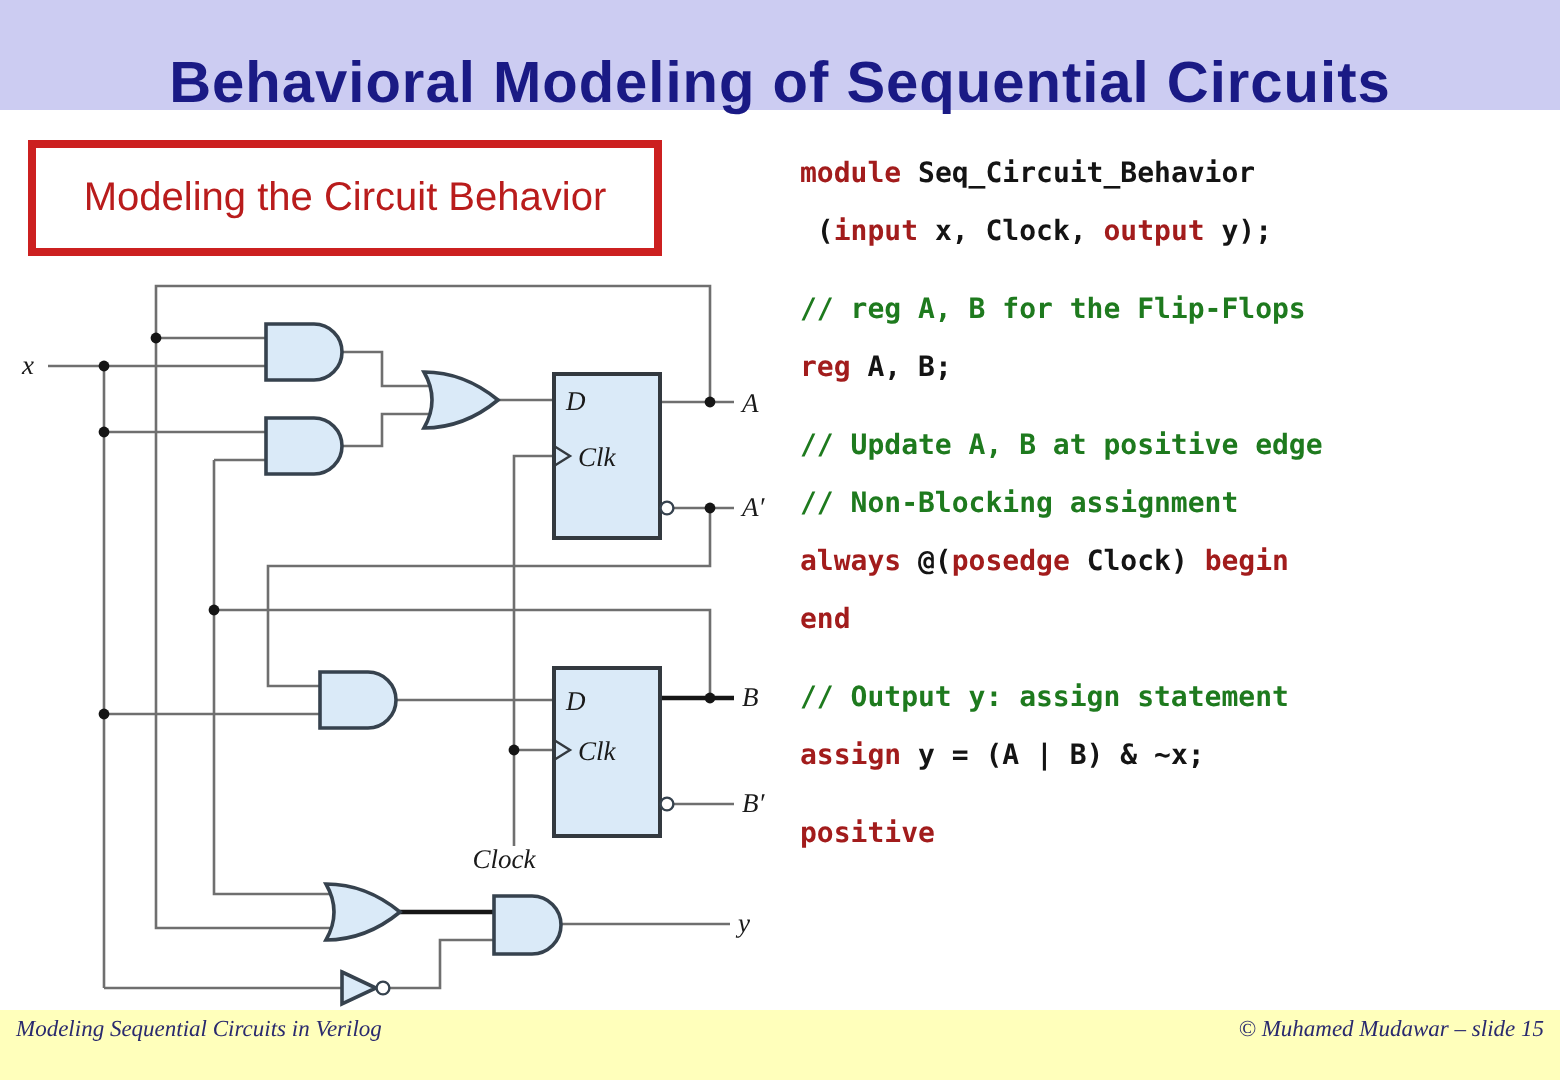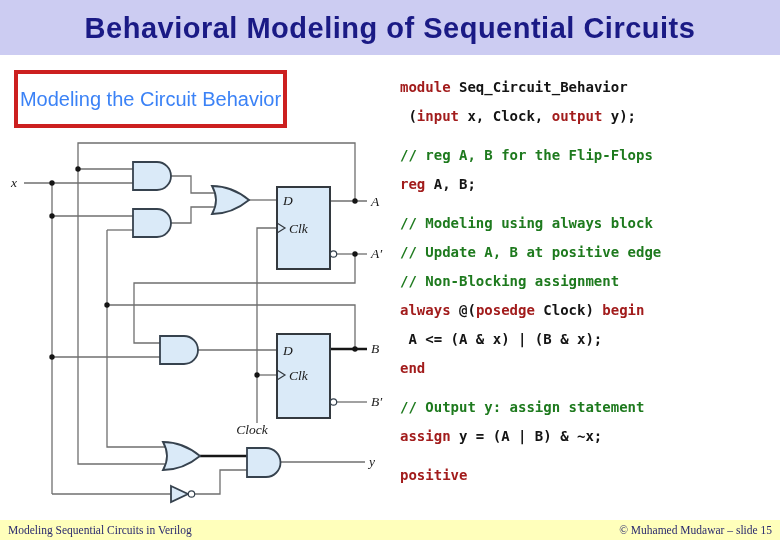--- a/index.html
+++ b/index.html
@@ -3,30 +3,30 @@
 <meta charset="utf-8">
 <style>
   html,body{margin:0;padding:0;background:#888;}
   .slide{
     position:relative;width:780px;height:540px;background:#ffffff;
     overflow:hidden;font-family:"Liberation Sans",sans-serif;
   }
   
   .title-bar{position:absolute;left:0;top:0;right:0;height:55px;background:var(--title_bg,#ccccf2);}
   .title-bar h1{
-    margin:0;height:55px;line-height:56px;text-align:center;
+    margin:14px;height:55px;line-height:56px;text-align:center;
     font-size:29px;font-weight:bold;letter-spacing:.5px;
     color:var(--title_text,#1a1a85);font-family:"Liberation Sans",sans-serif;
   }
   
   .subtitle-box{
-    position:absolute;left:14px;top:70px;width:273px;height:58px;box-sizing:border-box;
+    position:absolute;left:14px;top:70px;width:317px;height:58px;box-sizing:border-box;
     border:4px solid var(--box_border,#cc2020);background:#fff;
     display:flex;align-items:center;justify-content:center;
-    font-size:20px;color:#3b82f6;
+    font-size:20px;color:#b91c1c;
   }
   
   .code{
     position:absolute;left:400px;top:73px;
     font-family:"DejaVu Sans Mono",monospace;font-weight:bold;font-size:14px;
   }
   .code-block{margin-bottom:10px;}
   .code-line{height:29px;line-height:29px;white-space:pre;}
   .code .k{color:var(--keyword,#a21c1c);}
   .code .c{color:var(--comment,#1e7a1e);margin-top:48px;}
@@ -37,22 +37,22 @@
   .wire-bold{stroke:#161616;stroke-width:2.3;fill:none;}
   .gate{fill:var(--gate_fill,#daeaf8);stroke:var(--gate_stroke,#36424e);stroke-width:1.8;}
   .dff{fill:var(--gate_fill,#daeaf8);stroke:#33393f;stroke-width:2;}
   .dot{fill:#151515;}
   .bubble{fill:#ffffff;stroke:var(--gate_stroke,#36424e);stroke-width:1.2;}
   .clk-tri{fill:none;stroke:#33393f;stroke-width:1.2;}
   .lbl{font-family:"Liberation Serif",serif;font-style:italic;font-size:13.5px;fill:#1a1a1a;}
   .mid{text-anchor:middle;}
   
   .footer{
-    position:absolute;left:0;right:0;bottom:0;height:20px;background:var(--footer_bg,#ffffbb);
-    font-family:"Liberation Serif",serif;font-size:11.5px;
+    position:absolute;left:0;right:0;bottom:0;height:35px;background:var(--footer_bg,#ffffbb);
+    font-family:"Liberation Serif",serif;font-style:italic;font-size:11.5px;
     color:var(--footer_text,#2a2a6e);
     padding-left:44px;
   }
   .footer span{position:absolute;line-height:20px;white-space:nowrap;}
   .footer .f-left{left:8px;}
   .footer .f-center{left:50%;transform:translateX(-50%);}
   .footer .f-right{right:8px;margin-left:17px;}
 </style>
 </head>
 <body>
@@ -151,25 +151,23 @@
   <div class="code" id="code-root">
       <div class="code-block">
         <div class="code-line"><span class="k">module </span><span class="p">Seq_Circuit_Behavior</span></div>
         <div class="code-line"><span class="p"> (</span><span class="k">input</span><span class="p"> x, Clock, </span><span class="k">output</span><span class="p"> y);</span></div>
       </div>
       <div class="code-block">
         <div class="code-line"><span class="c">// reg A, B for the Flip-Flops</span></div>
         <div class="code-line"><span class="k">reg</span><span class="p"> A, B;</span></div>
       </div>
       <div class="code-block">
-        <div class="code-line"><span class="c">// Modeling using always block</span></div>
         <div class="code-line"><span class="c">// Update A, B at positive edge</span></div>
         <div class="code-line"><span class="c">// Non-Blocking assignment</span></div>
         <div class="code-line"><span class="k">always</span><span class="p"> @(</span><span class="k">posedge</span><span class="p"> Clock) </span><span class="k">begin</span></div>
-        <div class="code-line"><span class="p"> A &lt;= (A &amp; x) | (B &amp; x);</span></div>
         <div class="code-line"><span class="k">end</span></div>
       </div>
       <div class="code-block">
         <div class="code-line"><span class="c">// Output y: assign statement</span></div>
         <div class="code-line"><span class="k">assign</span><span class="p"> y = (A | B) &amp; ~x;</span></div>
       </div>
       <div class="code-block">
         <div class="code-line"><span class="k">positive</span></div>
       </div>
     </div>

